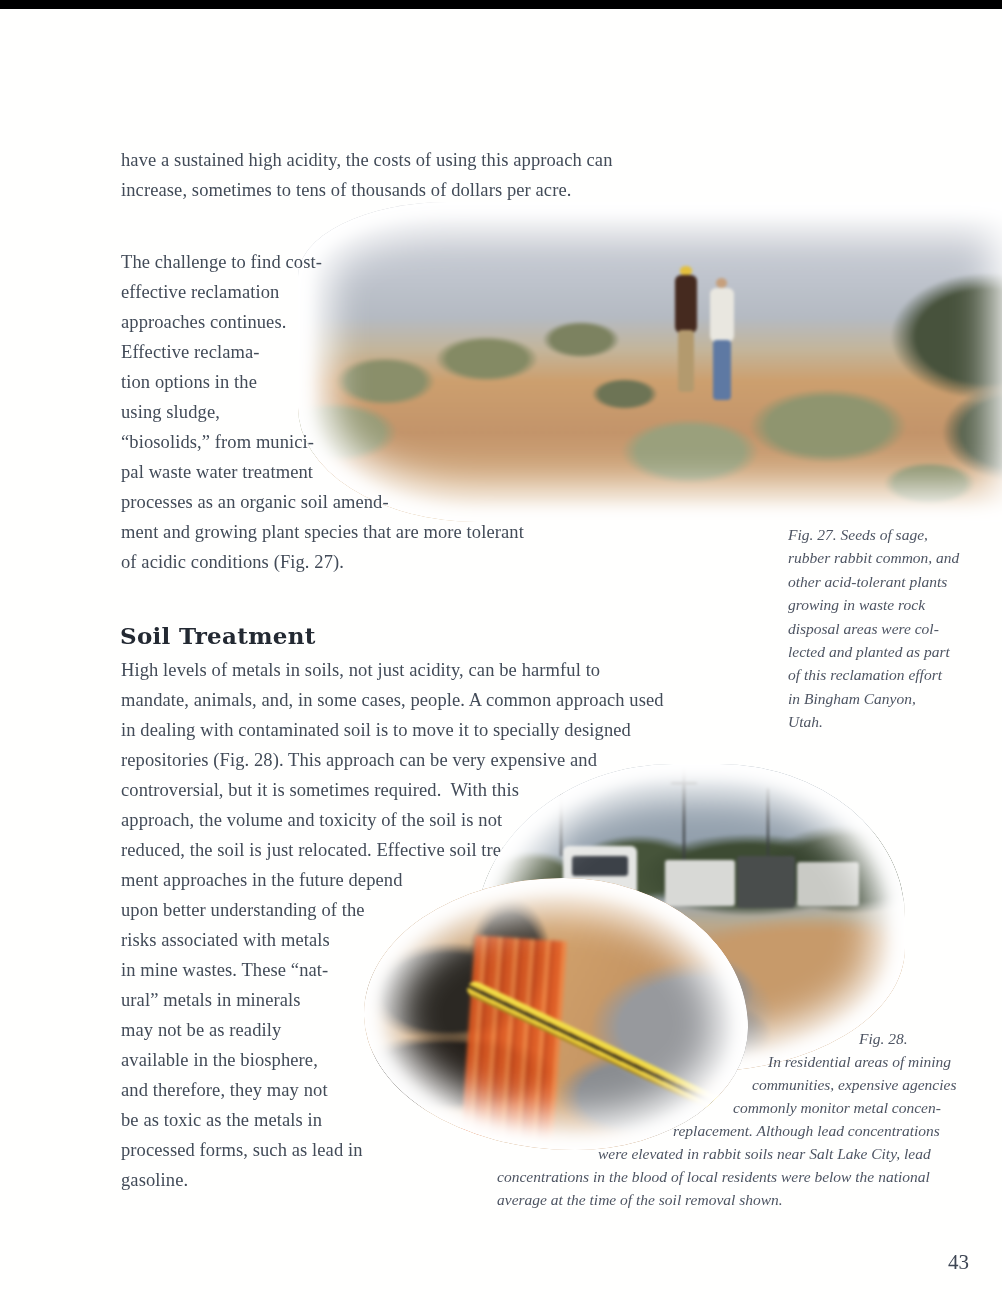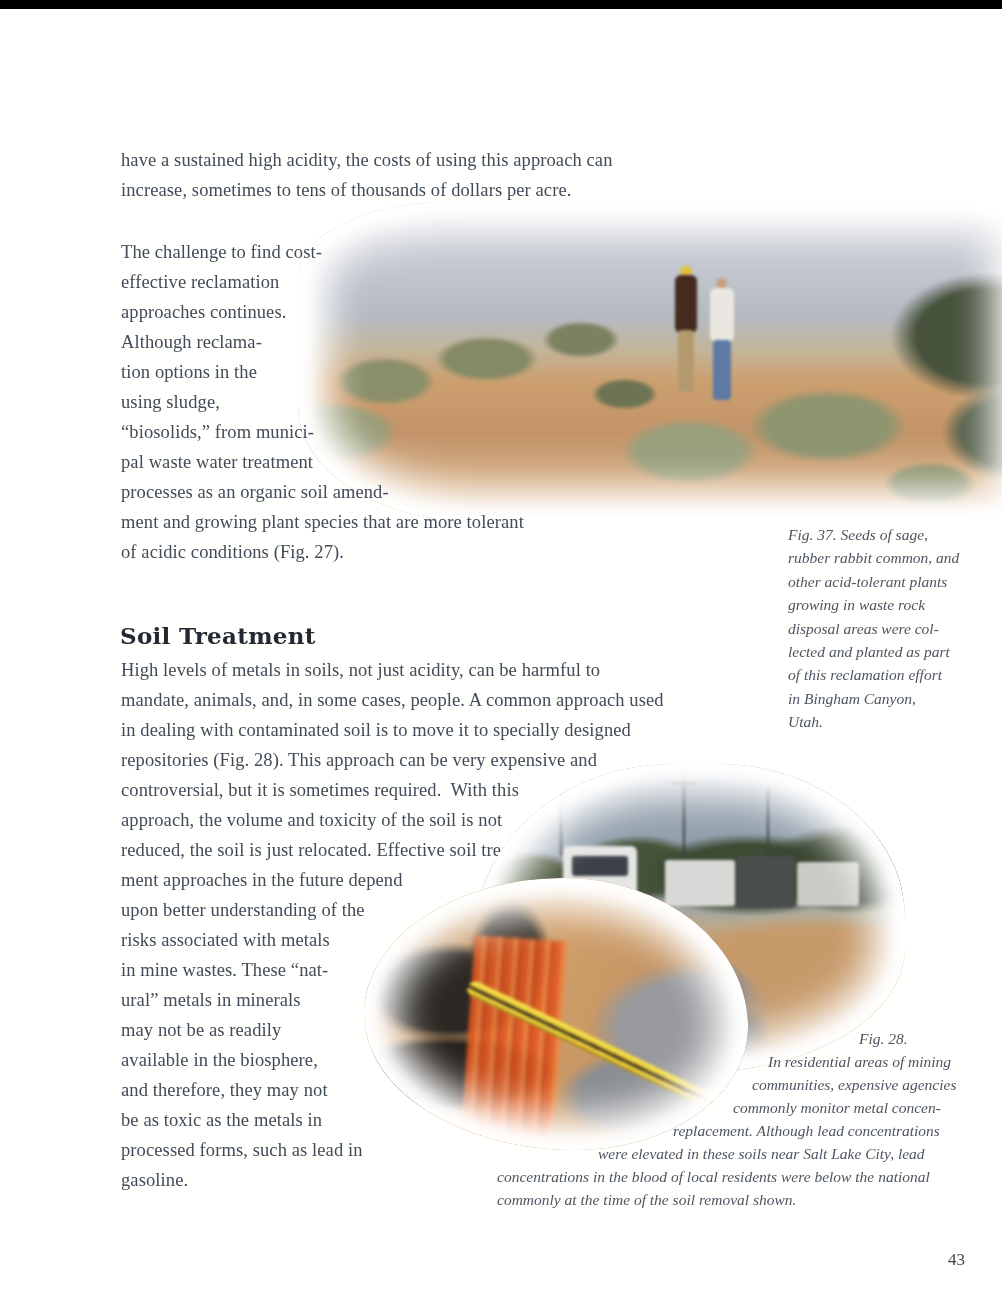--- a/index.html
+++ b/index.html
@@ -4,31 +4,31 @@
 <style>
   html,body{margin:0;padding:0;background:#ffffff;}
   #page{position:relative;width:1002px;height:1300px;background:#fffffe;overflow:hidden;
         font-family:"Liberation Serif", serif;}
   #topbar{position:absolute;left:0;top:0;width:1002px;height:9px;background:#000;}
 
   
   .tblock{position:absolute;color:#424b58;}
   .bline{height:30px;line-height:30px;font-size:18.5px;white-space:pre;letter-spacing:.1px;}
   #intro{left:121px;top:145px;}
-  #challenge{left:121px;top:237px;}
+  #challenge{left:121px;top:247px;}
   #treatment{left:121px;top:655px;}
   #soil-heading{position:absolute;left:120px;top:622px;color:#232932;
      font-family:"DejaVu Serif", serif;font-weight:bold;font-size:23px;letter-spacing:.3px;}
   .cap{position:absolute;color:#4d5462;font-style:italic;font-size:15.5px;}
   .capline{white-space:pre;}
   #fig27cap{left:788px;top:523px;}
   #fig27cap .capline{height:23.4px;line-height:23.4px;}
   #fig28cap{left:497px;top:1027px;}
   #fig28cap .capline{height:23px;line-height:23px;}
-  #pagenum{position:absolute;left:948px;top:1250px;font-size:17px;color:#3e4654;}
+  #pagenum{position:absolute;left:948px;top:1250px;font-size:21px;color:#3e4654;}
 
   
   .photo{position:absolute;overflow:hidden;}
   .scene{position:absolute;inset:0;filter:blur(1.4px);}
   .feather{position:absolute;inset:0;border-radius:inherit;
      box-shadow:inset 0 0 38px 32px #ffffff, inset 0 0 14px 12px rgba(255,255,255,.8);}
   .layer{position:absolute;inset:0;}
 
   
   #photo-top{left:298px;top:202px;width:726px;height:320px;
@@ -129,32 +129,32 @@
         <div class="legs"></div>
       </div>
     </div>
     <div class="feather"></div>
   </div>
 
   <div id="challenge" class="tblock">
     <div class="bline">The challenge to find cost-</div>
     <div class="bline">effective reclamation</div>
     <div class="bline">approaches continues.</div>
-    <div class="bline">Although reclama-</div>
+    <div class="bline">Effective reclama-</div>
     <div class="bline">tion options in the</div>
     <div class="bline">using sludge,</div>
     <div class="bline">“biosolids,” from munici-</div>
     <div class="bline">pal waste water treatment</div>
     <div class="bline">processes as an organic soil amend-</div>
     <div class="bline">ment and growing plant species that are more tolerant</div>
     <div class="bline">of acidic conditions (Fig. 27).</div>
   </div>
 
   <div id="fig27cap" class="cap">
-    <div class="capline">Fig. 37. Seeds of sage,</div>
+    <div class="capline">Fig. 27. Seeds of sage,</div>
     <div class="capline">rubber rabbit common, and</div>
     <div class="capline">other acid-tolerant plants</div>
     <div class="capline">growing in waste rock</div>
     <div class="capline">disposal areas were col-</div>
     <div class="capline">lected and planted as part</div>
     <div class="capline">of this reclamation effort</div>
     <div class="capline">in Bingham Canyon,</div>
     <div class="capline">Utah.</div>
   </div>
 
@@ -215,19 +215,19 @@
     </div>
     <div class="feather"></div>
   </div>
 
   <div id="fig28cap" class="cap">
     <div class="capline" style="margin-left:362px;">Fig. 28.</div>
     <div class="capline" style="margin-left:271px;">In residential areas of mining</div>
     <div class="capline" style="margin-left:255px;">communities, expensive agencies</div>
     <div class="capline" style="margin-left:236px;">commonly monitor metal concen-</div>
     <div class="capline" style="margin-left:176px;">replacement. Although lead concentrations</div>
-    <div class="capline" style="margin-left:101px;">were elevated in these soils near Salt Lake City, lead</div>
+    <div class="capline" style="margin-left:101px;">were elevated in rabbit soils near Salt Lake City, lead</div>
     <div class="capline" style="margin-left:0;">concentrations in the blood of local residents were below the national</div>
-    <div class="capline" style="margin-left:0;">commonly at the time of the soil removal shown.</div>
+    <div class="capline" style="margin-left:0;">average at the time of the soil removal shown.</div>
   </div>
 
   <div id="pagenum">43</div>
 </div>
 
 </body></html>

